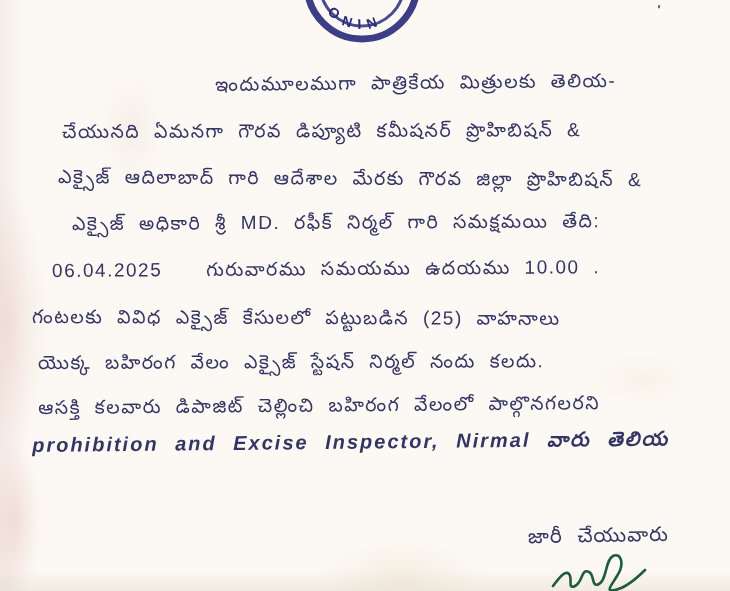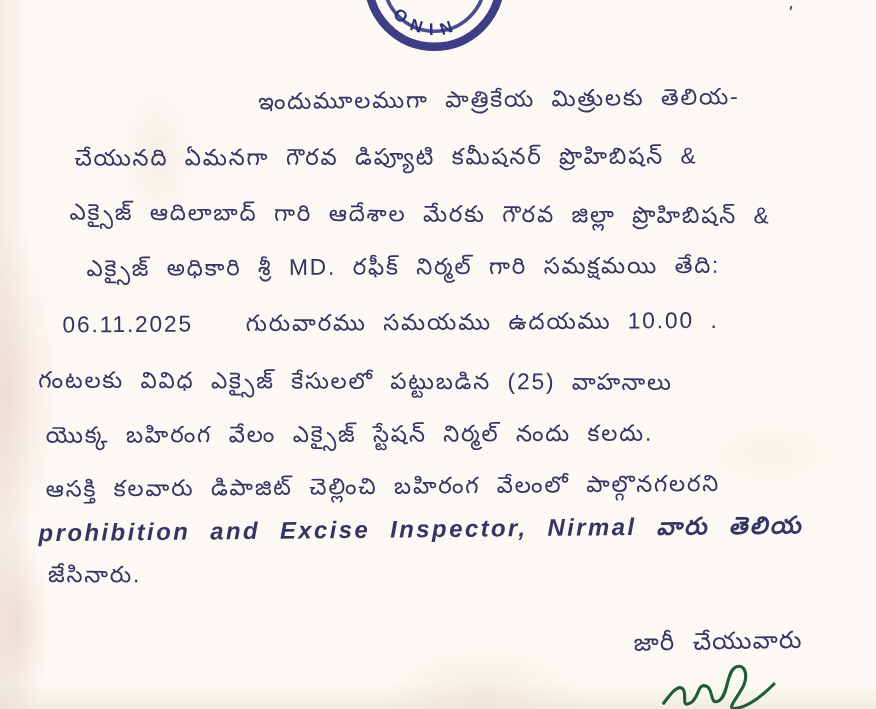--- a/index.html
+++ b/index.html
@@ -74,32 +74,31 @@
 
   <div class="hw" style="left:215px;top:74px;transform:rotate(-0.6deg);">ఇందుమూలముగా పాత్రికేయ మిత్రులకు తెలియ-</div>
 
   <div class="hw" style="left:62px;top:121px;transform:rotate(-0.2deg);">చేయునది ఏమనగా గౌరవ డిప్యూటి కమీషనర్ ప్రొహిబిషన్ &amp;</div>
 
   <div class="hw" style="left:58px;top:166px;transform:rotate(0.3deg);">ఎక్సైజ్ ఆదిలాబాద్ గారి ఆదేశాల మేరకు గౌరవ జిల్లా ప్రొహిబిషన్ &amp;</div>
 
   <div class="hw" style="left:72px;top:213px;transform:rotate(-0.3deg);">ఎక్సైజ్ అధికారి శ్రీ MD. రఫీక్ నిర్మల్ గారి సమక్షమయి తేది:</div>
 
   <div class="hw" style="left:52px;top:260px;transform:rotate(-0.4deg);">
-    <span class="date-part">06.11.2025</span><span>గురువారము సమయము ఉదయము 10.00 .</span>
+    <span class="date-part">06.04.2025</span><span>గురువారము సమయము ఉదయము 10.00 .</span>
   </div>
 
   <div class="hw" style="left:32px;top:306px;transform:rotate(0.2deg);">గంటలకు వివిధ ఎక్సైజ్ కేసులలో పట్టుబడిన (25) వాహనాలు</div>
 
   <div class="hw" style="left:38px;top:352px;transform:rotate(-0.2deg);">యొక్క బహిరంగ వేలం ఎక్సైజ్ స్టేషన్ నిర్మల్ నందు కలదు.</div>
 
   <div class="hw" style="left:38px;top:397px;transform:rotate(-0.5deg);">ఆసక్తి కలవారు డిపాజిట్ చెల్లించి బహిరంగ వేలంలో పాల్గొనగలరని</div>
 
   <div class="hw eng" style="left:32px;top:434px;transform:rotate(-0.6deg);">prohibition and Excise Inspector, Nirmal వారు తెలియ</div>
 
-  <div class="hw" style="left:40px;top:468px;transform:rotate(0.2deg);">జేసినారు.</div>
 
   <div class="signoff" style="left:528px;top:524px;transform:rotate(-1deg);color:#343563;">జారీ చేయువారు</div>
 
   <div class="sig-wrap">
     <svg width="140" height="60" viewBox="0 0 140 60">
       <path d="M8,38 C14,30 20,22 24,26 C28,30 22,42 30,38 C38,34 36,20 44,24 C50,27 46,40 54,36
                C62,32 60,12 68,8 C76,4 80,16 72,28 C66,38 60,44 70,42 C80,40 92,30 100,22" fill="none" stroke="#1f5c39" stroke-width="2.6" stroke-linecap="round"></path>
       <path d="M30,52 C55,48 85,48 112,50" fill="none" stroke="#1f5c39" stroke-width="2.2" stroke-linecap="round"></path>
     </svg>
   </div>

